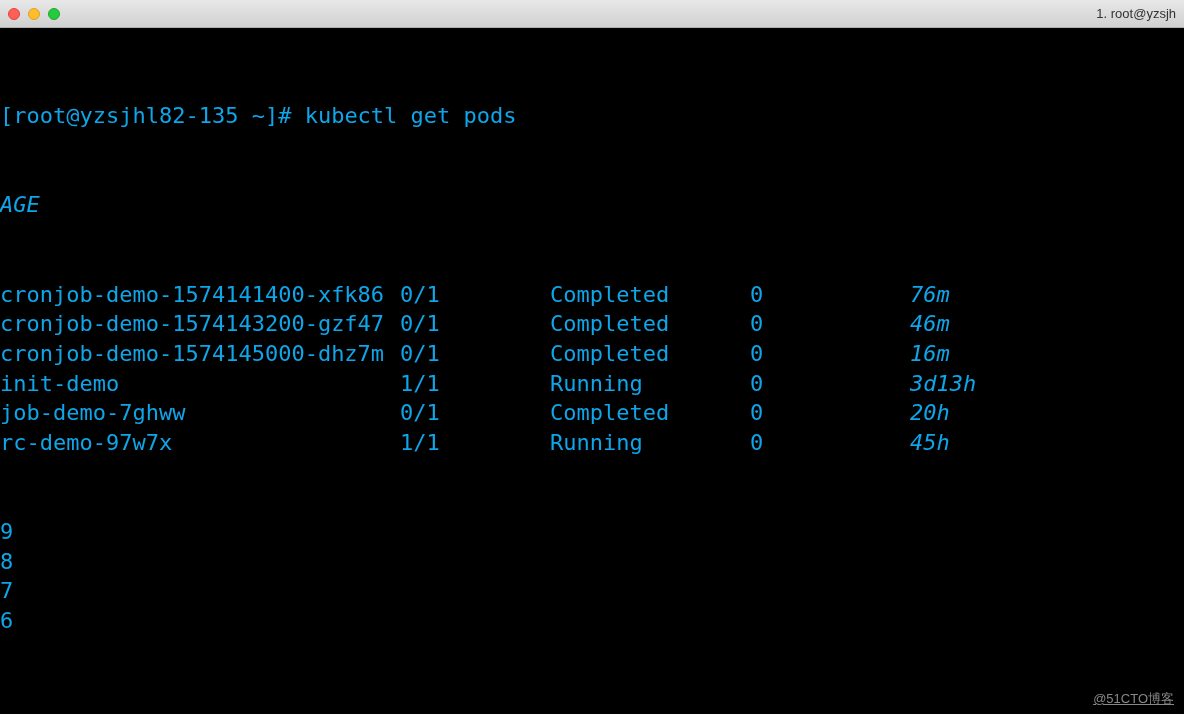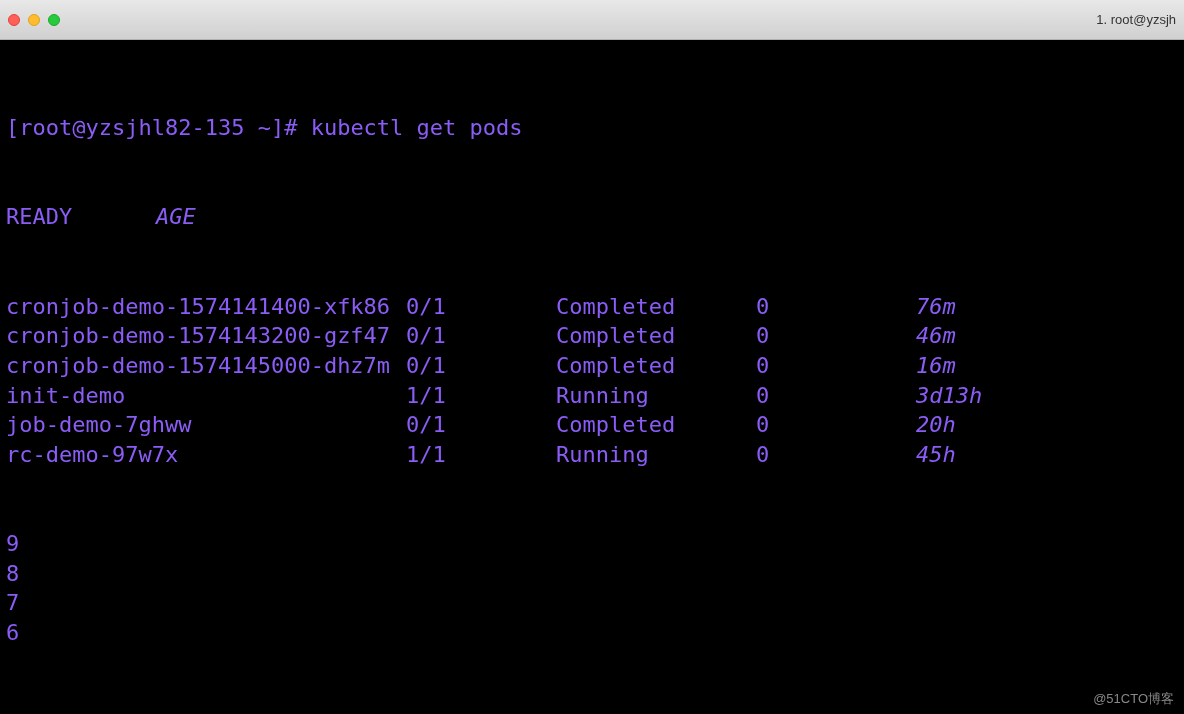--- a/index.html
+++ b/index.html
@@ -15,21 +15,21 @@
       overflow: hidden;
       position: relative;
     }
     .window {
       width: 100%;
       height: 100%;
       display: flex;
       flex-direction: column;
     }
     .titlebar {
-      height: 40px;
+      height: 28px;
       background: linear-gradient(to bottom, #e8e8e8, #d0d0d0);
       border-bottom: 1px solid #b0b0b0;
       display: flex;
       align-items: center;
       padding: 0 8px;
       position: relative;
     }
     .traffic-lights {
       display: flex;
       gap: 8px;
@@ -46,61 +46,62 @@
     .window-title {
       position: absolute;
       right: 8px;
       font-size: 13px;
       color: #333;
       font-family: -apple-system, "Helvetica Neue", sans-serif;
     }
     .terminal {
       flex: 1;
       background: #000000;
-      color: #8b5cf6;
-      padding: 14px 6px;
+      color: #0ea5e9;
+      padding: 14px 0;
       font-size: 22px;
       line-height: 1.35;
       overflow: hidden;
       white-space: pre;
     }
     .row {
       display: flex;
     }
     .col-name { width: 400px; flex-shrink: 0; }
     .col-ready { width: 150px; flex-shrink: 0; }
     .col-status { width: 200px; flex-shrink: 0; }
     .col-restarts { width: 160px; flex-shrink: 0; }
     .col-age { flex: 1; font-style: italic; }
     .watermark {
       position: absolute;
       bottom: 6px;
       right: 10px;
       font-size: 13px;
       color: #888;
       font-family: -apple-system, sans-serif;
+      text-decoration: underline;
     }
   </style>
 </head>
 <body>
 
 <div class="window">
   <div class="titlebar">
     <div class="traffic-lights">
       <div class="traffic-light close"></div>
       <div class="traffic-light minimize"></div>
       <div class="traffic-light maximize"></div>
     </div>
     <div class="window-title">1. root@yzsjh</div>
   </div>
 
   <div class="terminal">
     <div><span>[root@yzsjhl82-135 ~]# </span><span>kubectl get pods</span></div>
     <div class="row">
-      <span class="col-ready">READY</span><span class="col-age">AGE</span>
+      <span class="col-age">AGE</span>
     </div>
     <div id="table-rows"><div class="row"><span class="col-name">cronjob-demo-1574141400-xfk86</span><span class="col-ready">0/1</span><span class="col-status">Completed</span><span class="col-restarts">0</span><span class="col-age">76m</span></div><div class="row"><span class="col-name">cronjob-demo-1574143200-gzf47</span><span class="col-ready">0/1</span><span class="col-status">Completed</span><span class="col-restarts">0</span><span class="col-age">46m</span></div><div class="row"><span class="col-name">cronjob-demo-1574145000-dhz7m</span><span class="col-ready">0/1</span><span class="col-status">Completed</span><span class="col-restarts">0</span><span class="col-age">16m</span></div><div class="row"><span class="col-name">init-demo</span><span class="col-ready">1/1</span><span class="col-status">Running</span><span class="col-restarts">0</span><span class="col-age">3d13h</span></div><div class="row"><span class="col-name">job-demo-7ghww</span><span class="col-ready">0/1</span><span class="col-status">Completed</span><span class="col-restarts">0</span><span class="col-age">20h</span></div><div class="row"><span class="col-name">rc-demo-97w7x</span><span class="col-ready">1/1</span><span class="col-status">Running</span><span class="col-restarts">0</span><span class="col-age">45h</span></div></div>
     <div id="log-lines"><div>9</div><div>8</div><div>7</div><div>6</div></div>
     
   </div>
 </div>
 
 <div class="watermark">@51CTO博客</div>
 
 </body></html>

